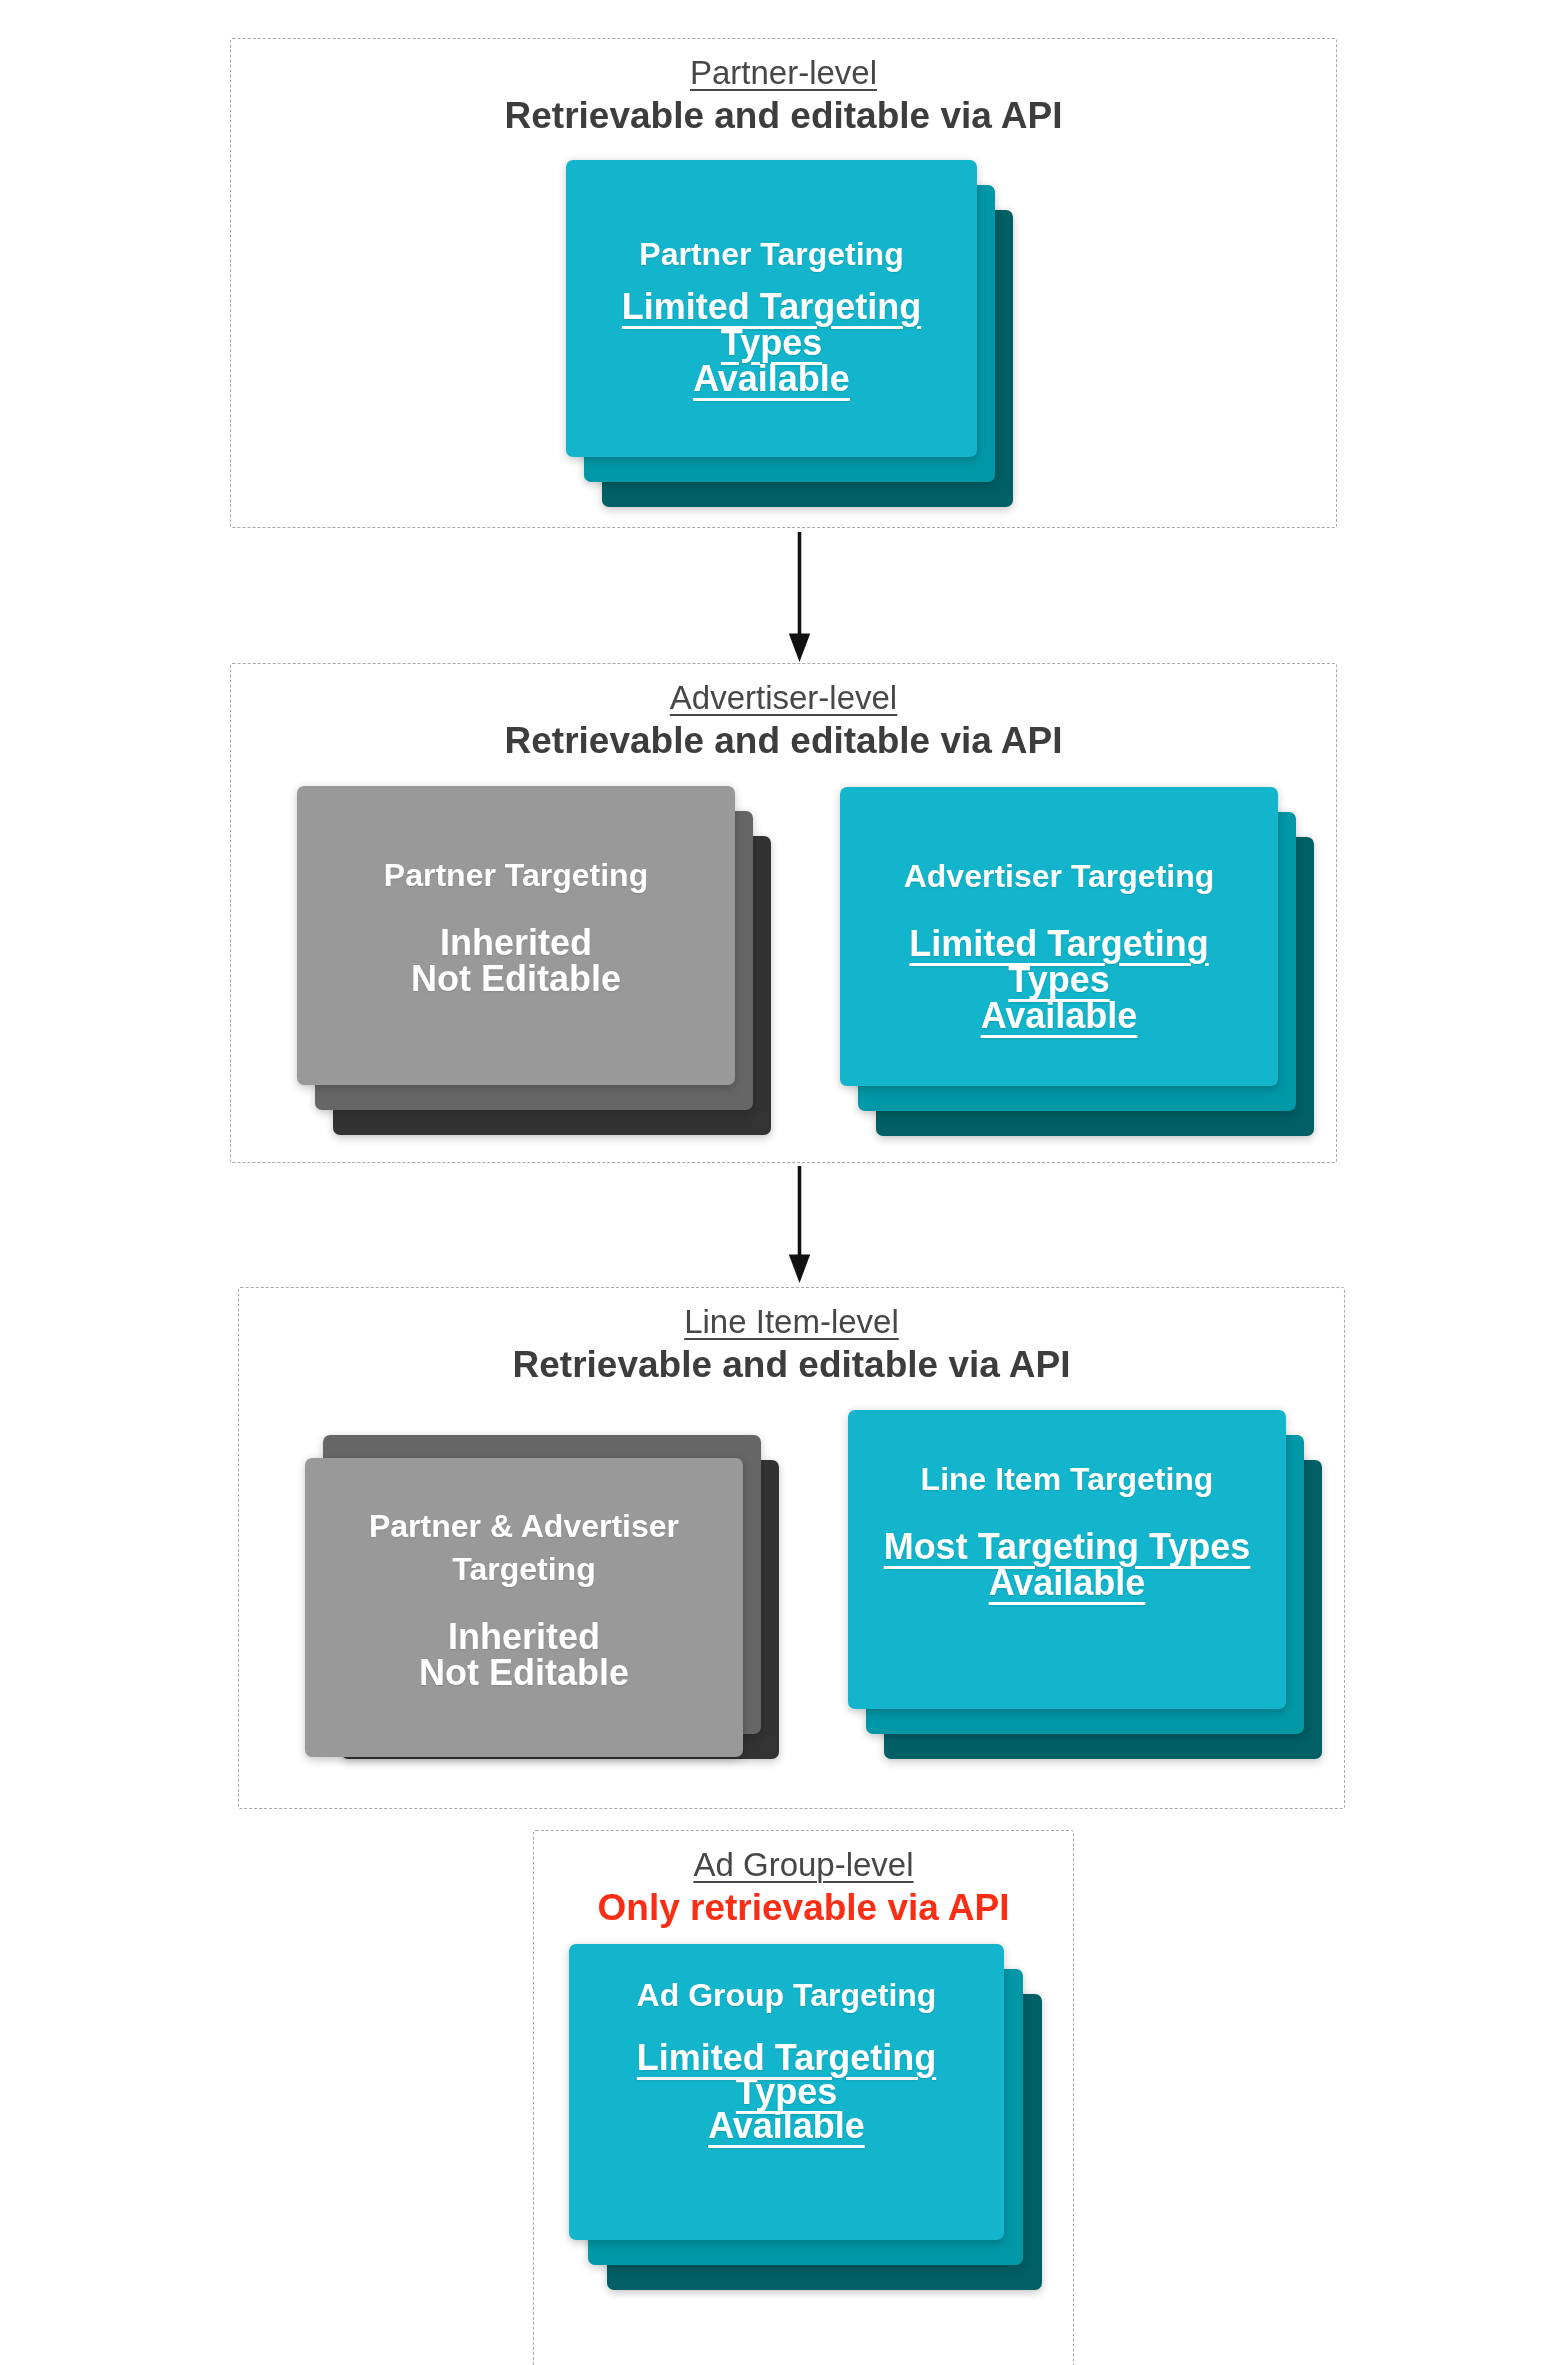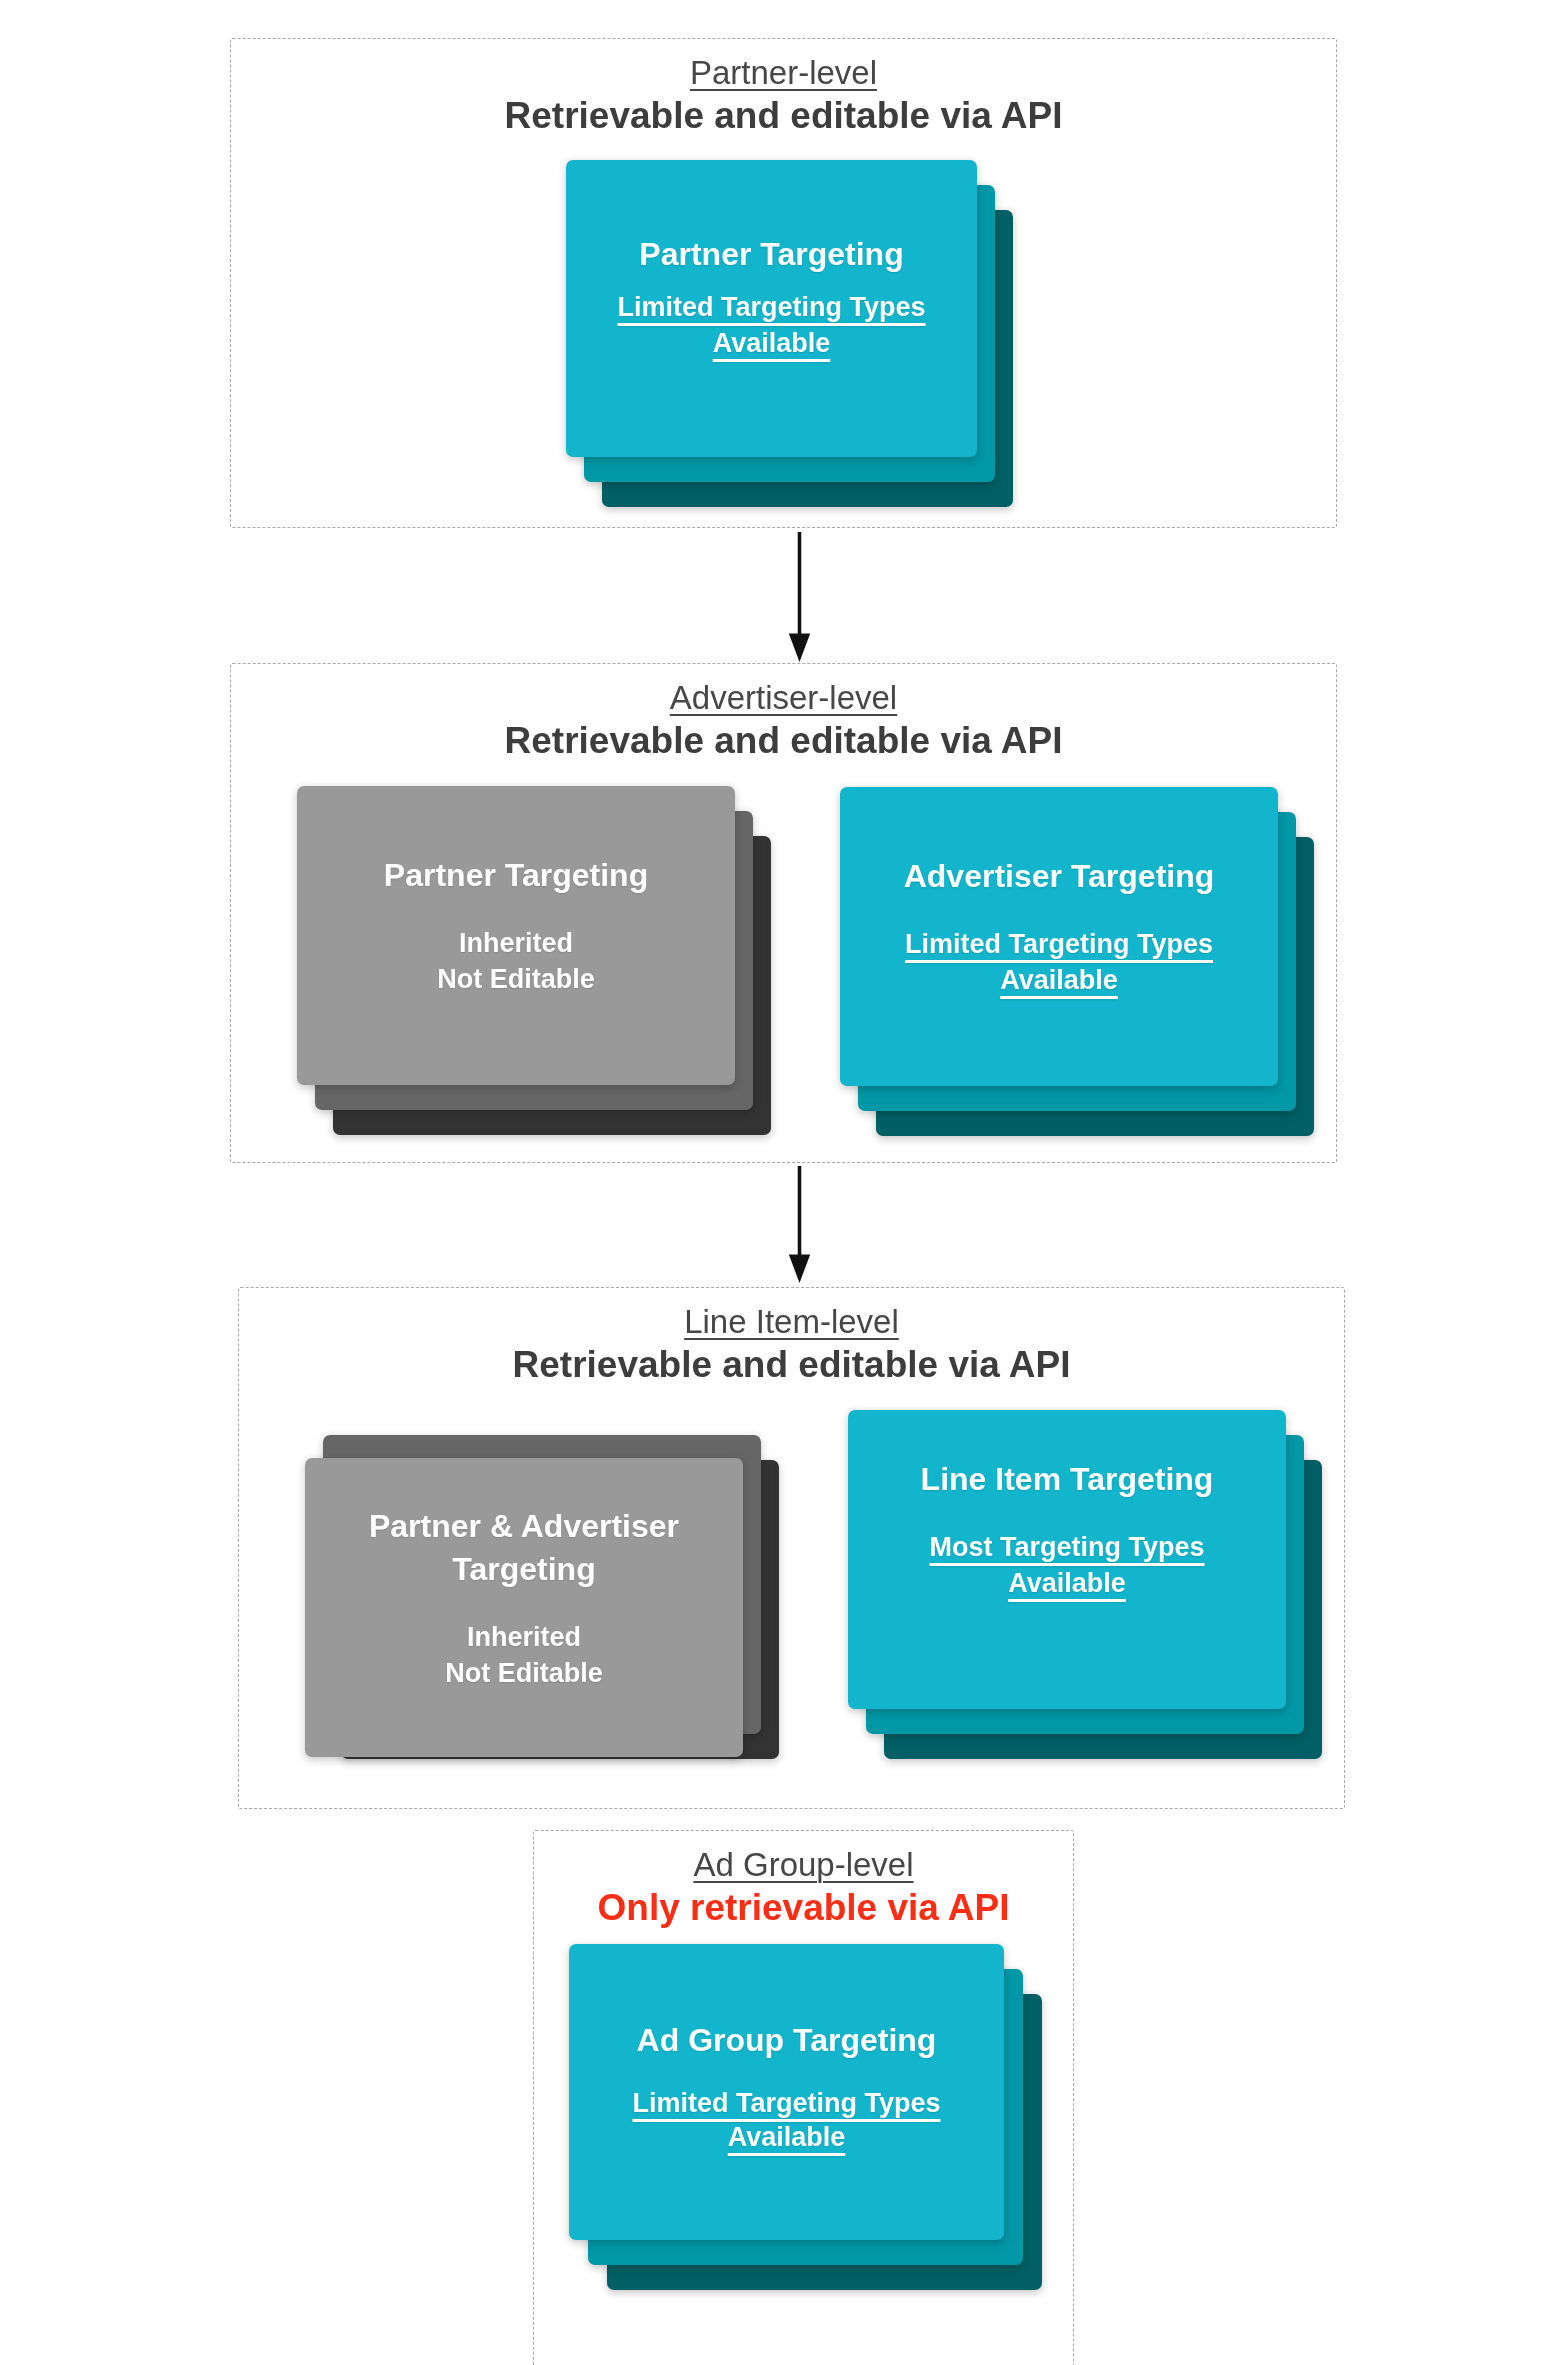--- a/index.html
+++ b/index.html
@@ -50,35 +50,35 @@
   .s2 .layer, .s3 .layer{width:438px;height:299px;}
   .s4 .stack{left:35px;top:113px;}
   .s4 .layer{width:435px;height:296px;}
 
   .card{box-sizing:border-box;padding-left:25px;padding-right:25px;}
   .card-title{
     font-size:32px;line-height:43px;font-weight:700;color:#ffffff;
     text-shadow:0 0.9px 1.8px rgba(0,0,0,0.12);
   }
   .card-body{
-    font-size:27px;line-height:36px;font-weight:700;color:#ffffff;white-space:pre-line;
+    font-size:36px;line-height:36px;font-weight:700;color:#ffffff;white-space:pre-line;
     text-shadow:0 0.9px 1.8px rgba(0,0,0,0.12);
   }
   .teal .card-body{
     text-decoration:underline;text-decoration-thickness:2.7px;text-underline-offset:7.1px;
   }
   .s4 .card-body{line-height:34px;}
 
   
   .s1 .card{padding-top:73px;}   .s1 .card-body{margin-top:12.5px;}
   .s2 .card{padding-top:68px;}   .s2 .card-body{margin-top:28px;}
   .s3 .teal .card{padding-top:48px;}
   .s3 .gray .card{padding-top:47px;margin-top:48px;}
   .s3 .card-body{margin-top:28px;}
-  .s4 .card{padding-top:75px;}   .s4 .card-body{margin-top:24px;}
+  .s4 .card{padding-top:30px;}   .s4 .card-body{margin-top:24px;}
 
   .arrow{position:absolute;left:786px;}
   .arrow.a1{top:532px;}
   .arrow.a2{top:1166px;}
 </style>
 </head>
 <body>
 
 <div id="canvas">
 

